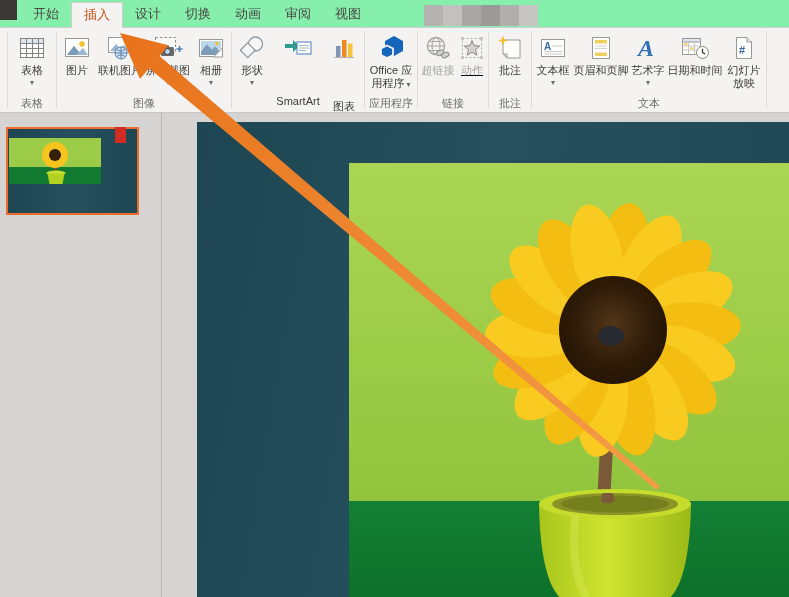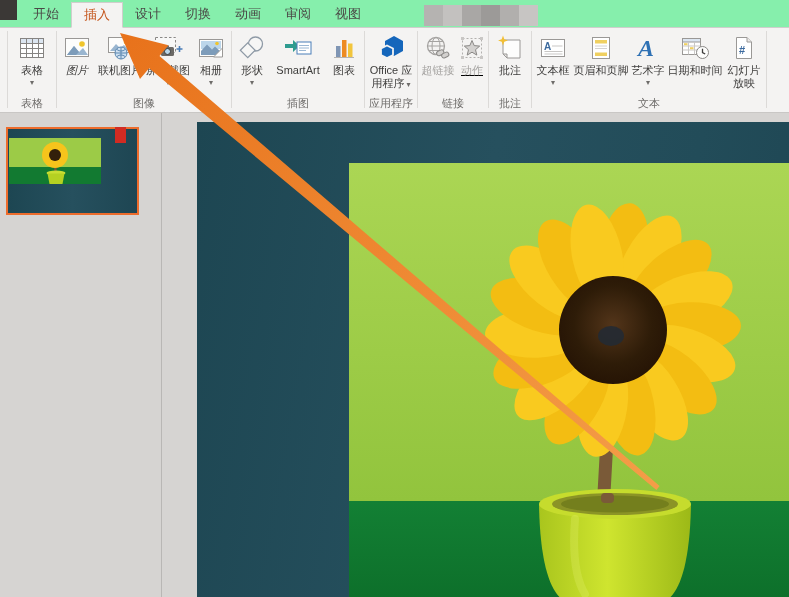--- a/index.html
+++ b/index.html
@@ -83,21 +83,21 @@
             </span>
             <div class="lbl">表格</div>
             <div class="caret">▾</div>
           </div>
         </div>
         <div class="glabel">表格</div>
       </div>
       <div class="gsep"></div>
       <div class="group">
         <div class="btnrow">
-          <div class="bigbtn" style="width: 38px; font-style: italic;">
+          <div class="bigbtn" style="width: 38px;">
             <span class="icon">
               <svg width="28" height="26" viewBox="0 0 28 26">
                 <rect x="2.5" y="3.5" width="23" height="18" fill="#fdfdfc" stroke="#9a9896"></rect>
                 <circle cx="19" cy="9" r="2.8" fill="#f0c52c"></circle>
                 <path d="M4 20 L11 11 L16 17 L20 13 L25 20 Z" fill="#9ab6d0"></path>
                 <path d="M4 20 L11 11 L16 17 L13 20 Z" fill="#7d9cba"></path>
               </svg>
             </span>
             <div class="lbl">图片</div>
           </div>
@@ -148,31 +148,31 @@
           <div class="bigbtn" style="width: 38px;">
             <span class="icon">
               <svg width="26" height="26" viewBox="0 0 26 26">
                 <circle cx="16.5" cy="9" r="7" fill="#f6f6f5" stroke="#8f9aa6" stroke-width="1.3"></circle>
                 <rect x="3.5" y="10" width="10.5" height="10.5" transform="rotate(45 8.75 15.25)" fill="#f6f6f5" stroke="#8f9aa6" stroke-width="1.3"></rect>
               </svg>
             </span>
             <div class="lbl">形状</div>
             <div class="caret">▾</div>
           </div>
-          <div class="bigbtn" style="width: 54px;">
+          <div class="bigbtn" style="width: 54px; gap: 31px;">
             <span class="icon">
               <svg width="30" height="24" viewBox="0 0 30 24">
                 <path d="M2 8 L10 8 L10 4 L16.5 10 L10 16 L10 12 L2 12 Z" fill="#2e9b8f"></path>
                 <rect x="14" y="6" width="14" height="12" fill="#fff" stroke="#4a7eb8"></rect>
                 <path d="M16 9.5h10M16 12h10M16 14.5h7" stroke="#9cb8d4"></path>
               </svg>
             </span>
             <div class="lbl">SmartArt</div>
           </div>
-          <div class="bigbtn" style="width: 38px;">
+          <div class="bigbtn" style="width: 38px; gap: 36px;">
             <span class="icon">
               <svg width="24" height="24" viewBox="0 0 24 24">
                 <path d="M2 21.5h20" stroke="#b5b3b1"></path>
                 <rect x="4" y="10" width="4.5" height="11" fill="#7f95b4"></rect>
                 <rect x="10" y="4" width="4.5" height="17" fill="#ed8b22"></rect>
                 <rect x="16" y="7.5" width="4.5" height="13.5" fill="#f2c53d"></rect>
               </svg>
             </span>
             <div class="lbl">图表</div>
           </div>

